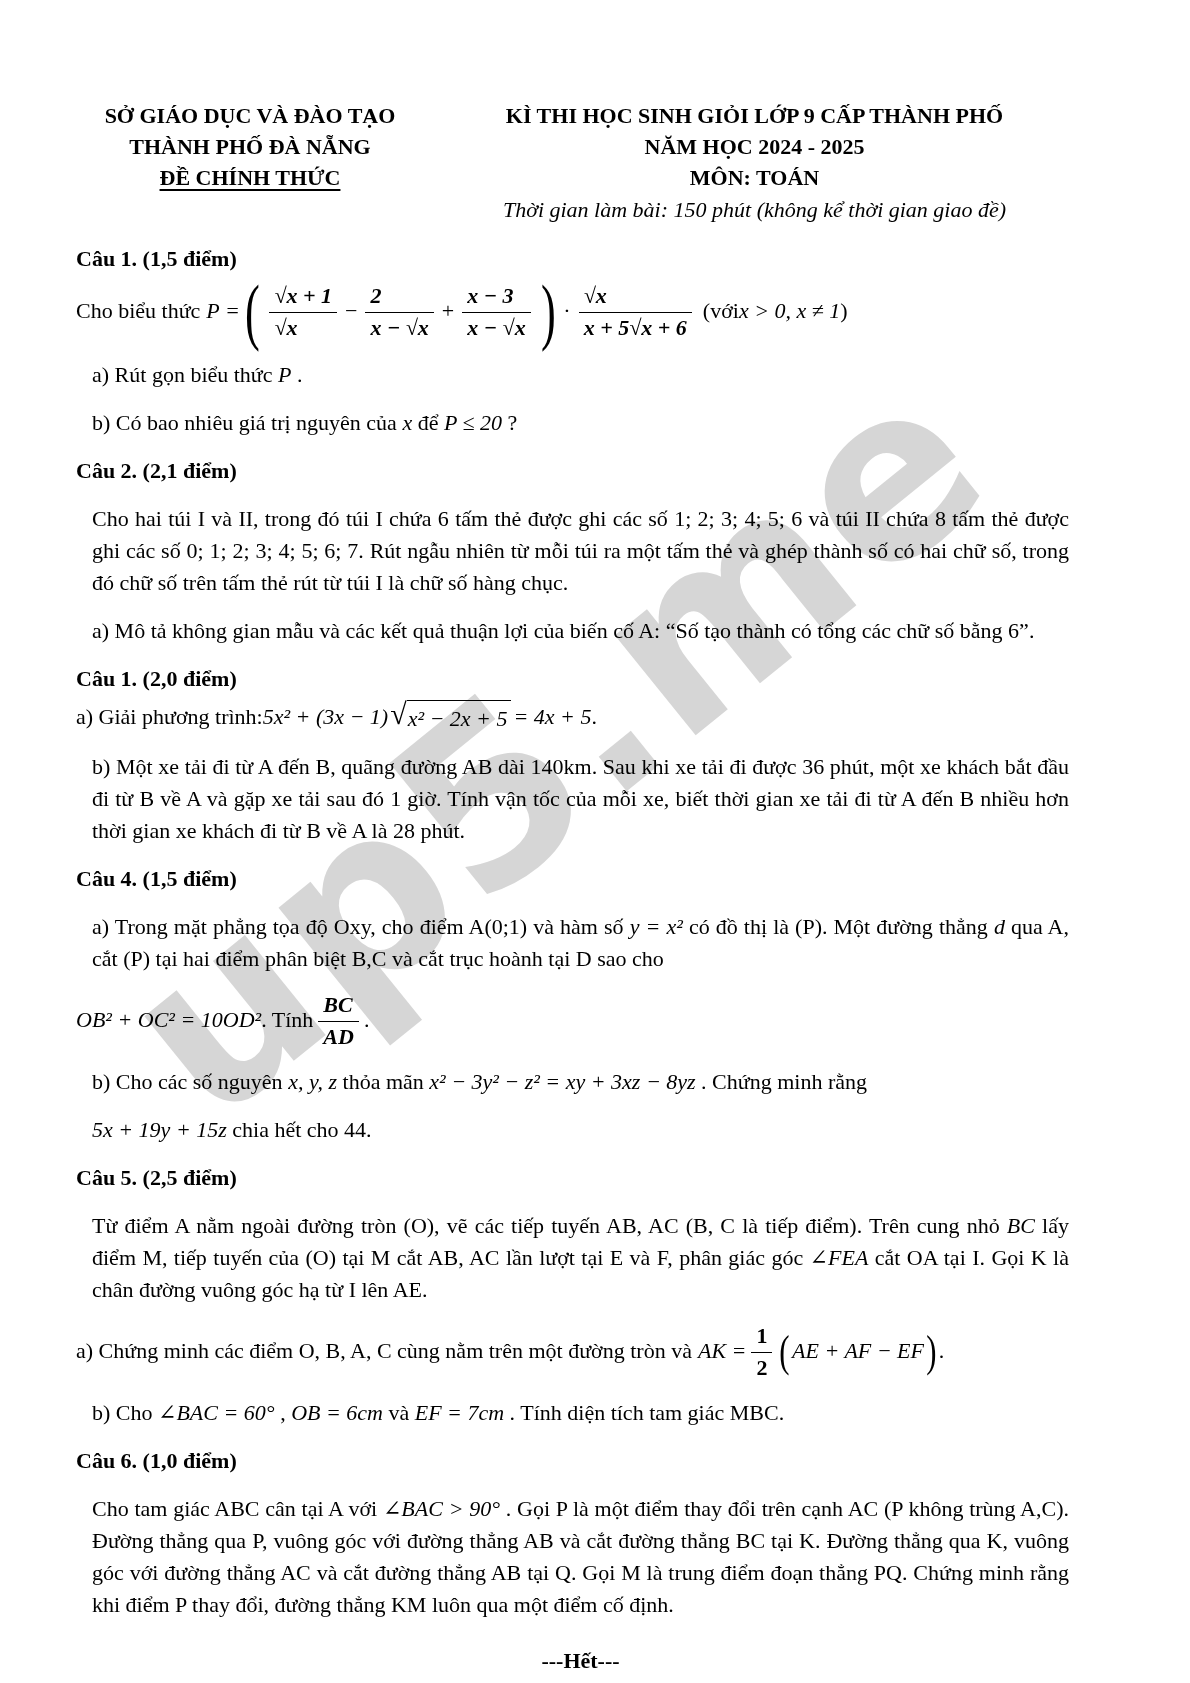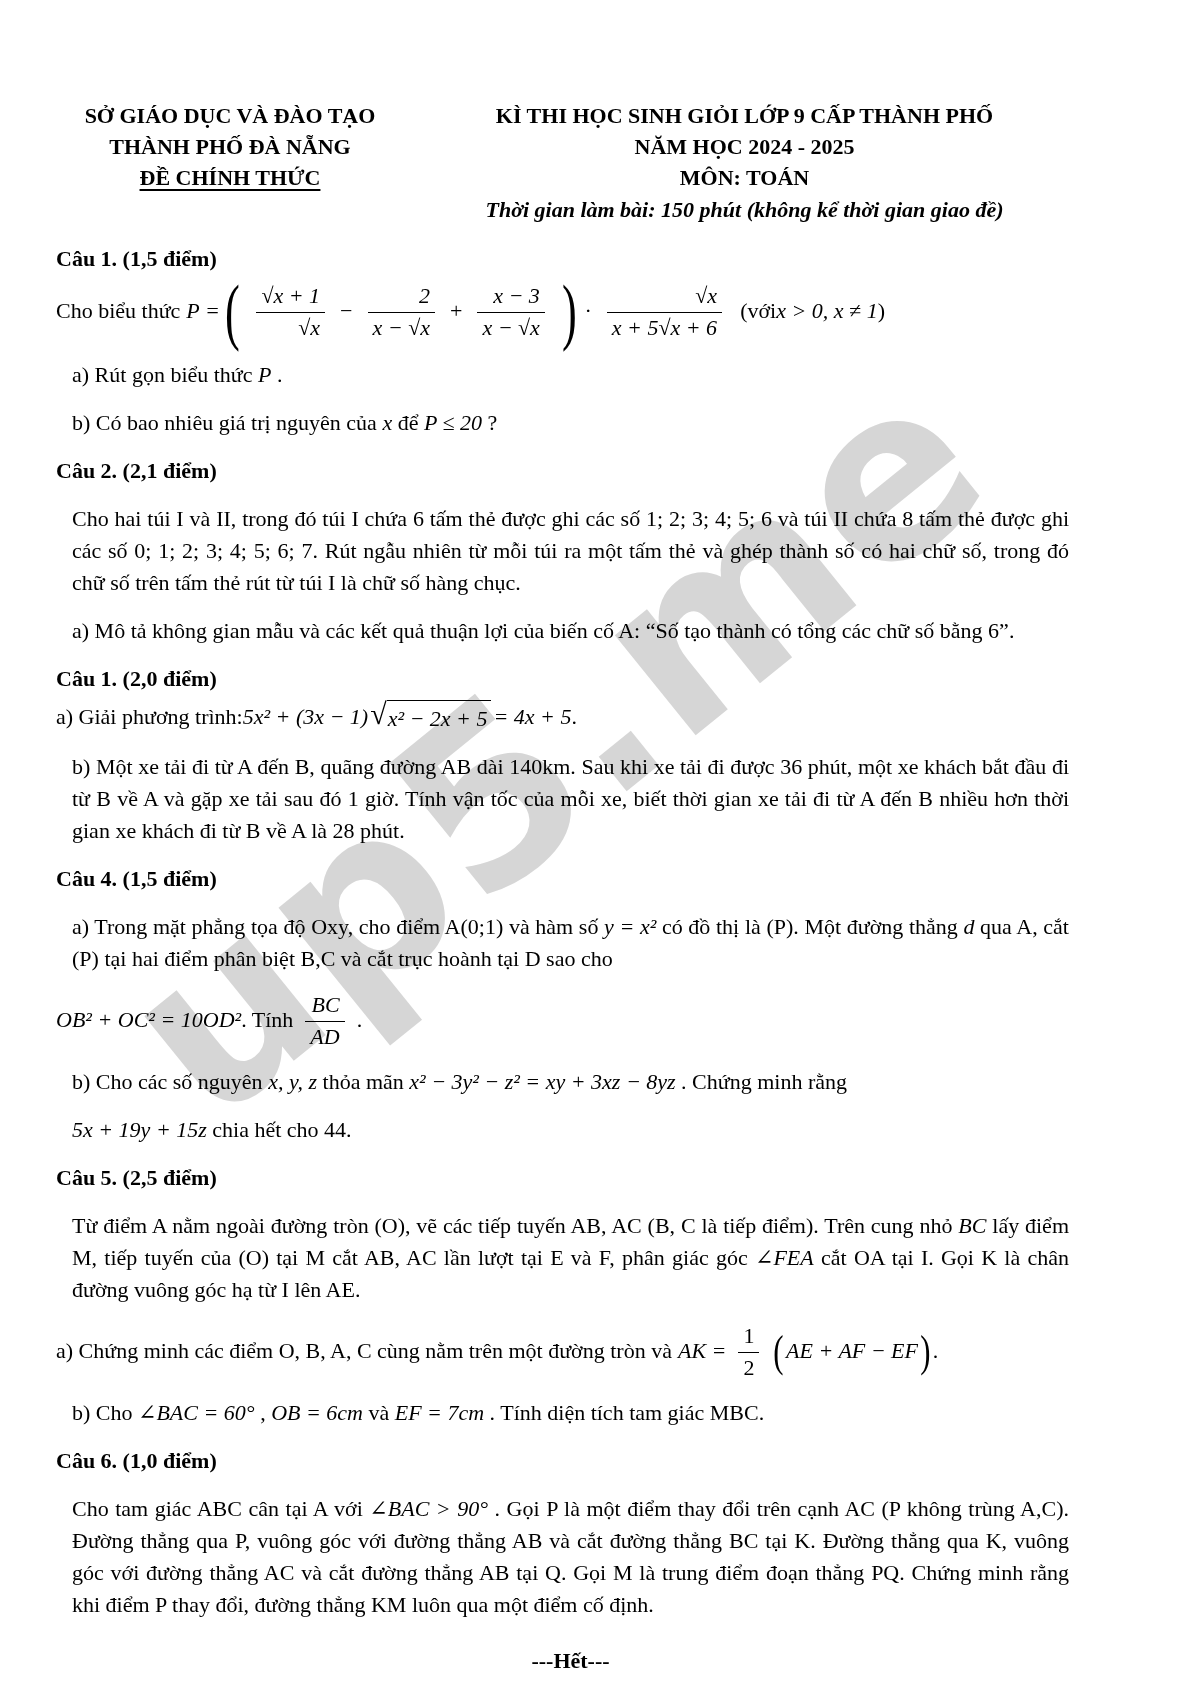--- a/index.html
+++ b/index.html
@@ -12,33 +12,33 @@
     overflow:hidden;
   }
   .watermark{
     position:absolute;left:555px;top:745px;
     transform:translate(-50%,-50%) rotate(-39deg);
     font-family:"DejaVu Sans",sans-serif;
     font-weight:bold;font-size:235px;letter-spacing:4px;
     color:rgba(120,120,120,0.30);
     white-space:nowrap;z-index:0;pointer-events:none;
   }
-  .content{position:relative;z-index:1;padding:100px 105px 0 56px;}
+  .content{position:relative;z-index:1;padding:100px 105px 0 76px;}
   .header{display:flex;margin-bottom:16px;}
   .header-left{width:348px;text-align:center;}
   .header-right{flex:1;text-align:center;}
   .hl{font-weight:bold;line-height:31px;}
   .hl.under{text-decoration:underline;text-decoration-thickness:2px;text-underline-offset:4px;}
-  .hl.italic-note{font-weight:bold;font-style:italic;line-height:34px;}
+  .hl.italic-note{font-weight:normal;font-style:italic;line-height:34px;}
   .qtitle{font-weight:bold;margin:0;}
   p.body{margin:16px;text-align:justify;}
   .m{font-style:italic;}
   .formula-row{display:flex;align-items:center;flex-wrap:nowrap;margin:5px 0;}
   .formula-row .gap{width:6px;display:inline-block;}
-  .frac{display:inline-block;text-align:right;vertical-align:middle;line-height:26px;margin:0 12px;}
+  .frac{display:inline-block;text-align:left;vertical-align:middle;line-height:26px;margin:0 5px;font-weight:bold;}
   .frac .num{display:block;border-bottom:1.6px solid #000;padding:1px 5px 3px;}
   .frac .den{display:block;padding:2px 5px 0;}
   .op{margin:0 3px;}
   .paren-big{font-size:74px;font-weight:400;line-height:0.85;display:inline-block;transform:scaleX(0.6);}
   .paren-med{font-size:44px;font-weight:400;line-height:0.9;display:inline-block;transform:scaleX(0.7);}
   .sqrt{display:inline-flex;align-items:flex-start;margin:0 2px;}
   .sqrt .sign{font-style:normal;font-size:30px;line-height:30px;position:relative;top:-1px;}
   .sqrt .rad{border-top:1.8px solid #000;padding:2px 4px 0 1px;}
   .footer{font-weight:bold;text-align:center;margin-top:24px;}
 </style>

